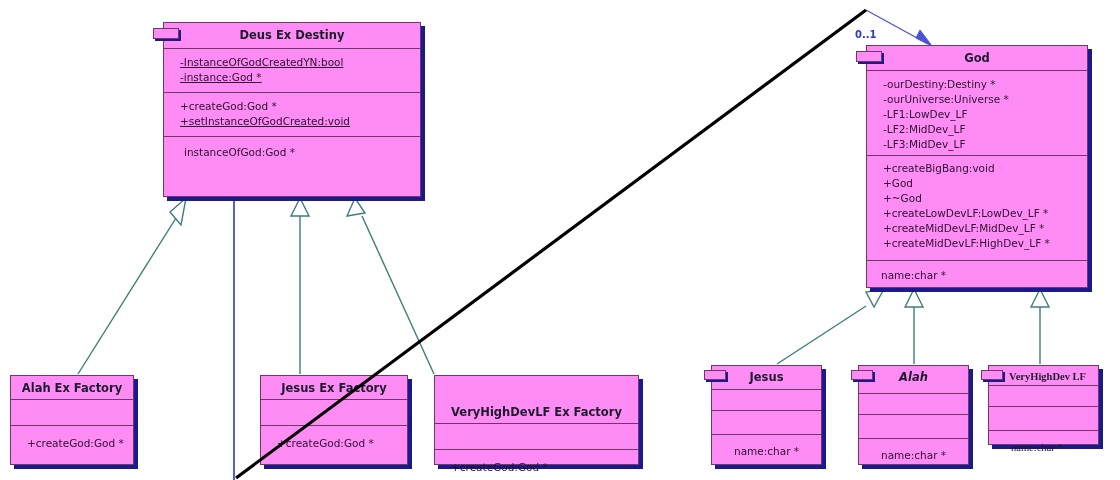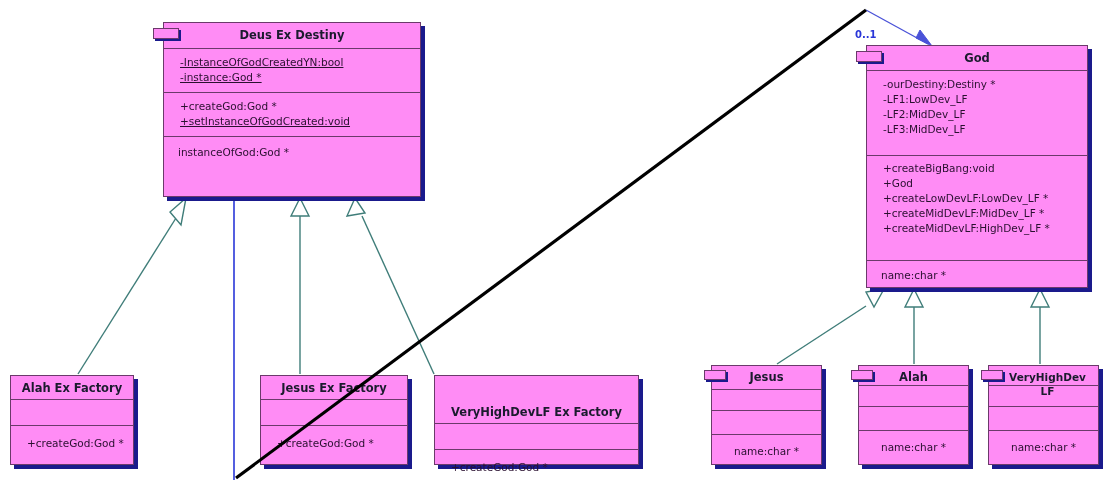--- a/index.html
+++ b/index.html
@@ -169,38 +169,40 @@
     </div>
     <div class="compartment" style="height:44px; padding-top:6px;">
       <div class="member underline">-InstanceOfGodCreatedYN:bool</div>
       <div class="member underline">-instance:God *</div>
     </div>
     <div class="compartment" style="height:44px; padding-top:6px;">
       <div class="member">+createGod:God *</div>
       <div class="member underline">+setInstanceOfGodCreated:void</div>
     </div>
     <div class="compartment" style="height:59px; padding-top:8px;">
-      <div class="member" style="padding-left:14px;">instanceOfGod:God *</div>
+      <div class="member" style="padding-left:20px;">instanceOfGod:God *</div>
     </div>
   </div>
 
   <div class="uml-class" style="left:866px; top:45px; width:222px; height:243px;">
     <div class="uml-tab" style="left:-11px; top:5px;"></div>
     <div class="compartment" style="height:25px;">
       <div class="cls-title">God</div>
     </div>
     <div class="compartment" style="height:85px; padding-top:6px;">
       <div class="member">-ourDestiny:Destiny *</div>
+      <div class="member">-ourUniverse:Universe *</div>
       <div class="member">-LF1:LowDev_LF</div>
       <div class="member">-LF2:MidDev_LF</div>
       <div class="member">-LF3:MidDev_LF</div>
     </div>
     <div class="compartment" style="height:105px; padding-top:5px;">
       <div class="member">+createBigBang:void</div>
       <div class="member">+God</div>
+      <div class="member">+~God</div>
       <div class="member">+createLowDevLF:LowDev_LF *</div>
       <div class="member">+createMidDevLF:MidDev_LF *</div>
       <div class="member">+createMidDevLF:HighDev_LF *</div>
     </div>
     <div class="compartment" style="height:28px; padding-top:7px;">
       <div class="member" style="padding-left:14px;">name:char *</div>
     </div>
   </div>
 
   <div class="uml-class" style="left:10px; top:375px; width:124px; height:90px;">
@@ -250,35 +252,35 @@
     <div class="compartment" style="height:24px;">
       <div class="empty-row"></div>
     </div>
     <div class="compartment" style="height:34px; padding-top:9px;">
       <div class="member" style="padding-left:22px;">name:char *</div>
     </div>
   </div>
 
   <div class="uml-class" style="left:858px; top:365px; width:111px; height:100px;">
     <div class="uml-tab" style="left:-8px; top:4px; width:22px; height:10px;"></div>
-    <div class="compartment" style="height:20px;">
+    <div class="compartment" style="height:28px;font-style:italic;">
       <div class="cls-title" style="line-height:14px; padding-top:2px;">Alah</div>
     </div>
     <div class="compartment" style="height:21px;">
       <div class="empty-row"></div>
     </div>
     <div class="compartment" style="height:24px;">
       <div class="empty-row"></div>
     </div>
     <div class="compartment" style="height:34px; padding-top:9px;">
       <div class="member" style="padding-left:22px;">name:char *</div>
     </div>
   </div>
 
-  <div class="uml-class" style="left:988px; top:365px; width:111px; height:100px;">
+  <div class="uml-class" style="left:988px; top:365px; width:111px; height:80px;font-family:Liberation Serif, serif;">
     <div class="uml-tab" style="left:-8px; top:4px; width:22px; height:10px;"></div>
     <div class="compartment" style="height:20px;">
       <div class="cls-title" style="line-height:14px; padding-top:2px; padding-left:12px; font-size:10.5px;">VeryHighDev LF</div>
     </div>
     <div class="compartment" style="height:21px;">
       <div class="empty-row"></div>
     </div>
     <div class="compartment" style="height:24px;">
       <div class="empty-row"></div>
     </div>

